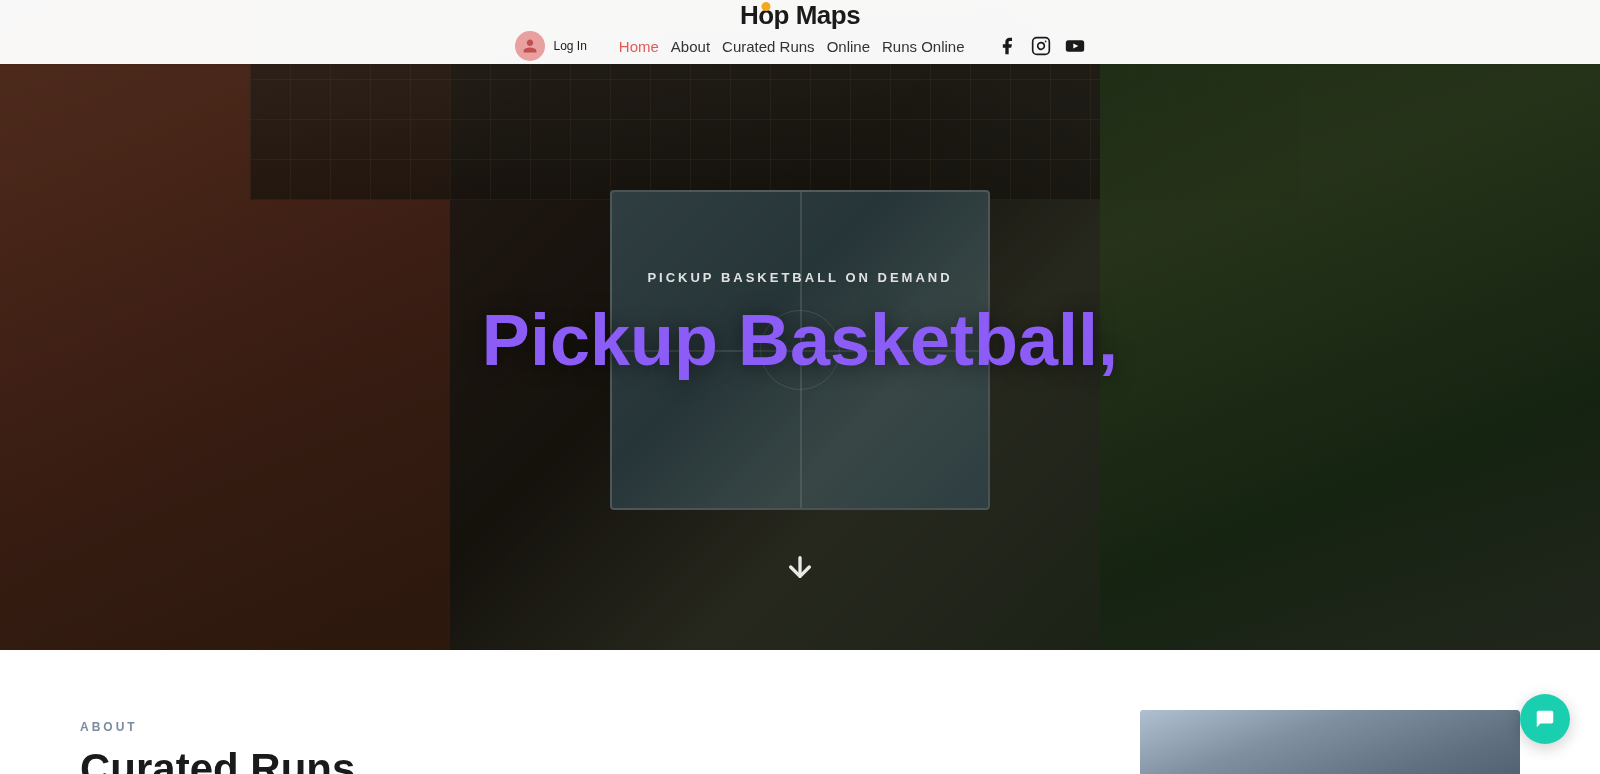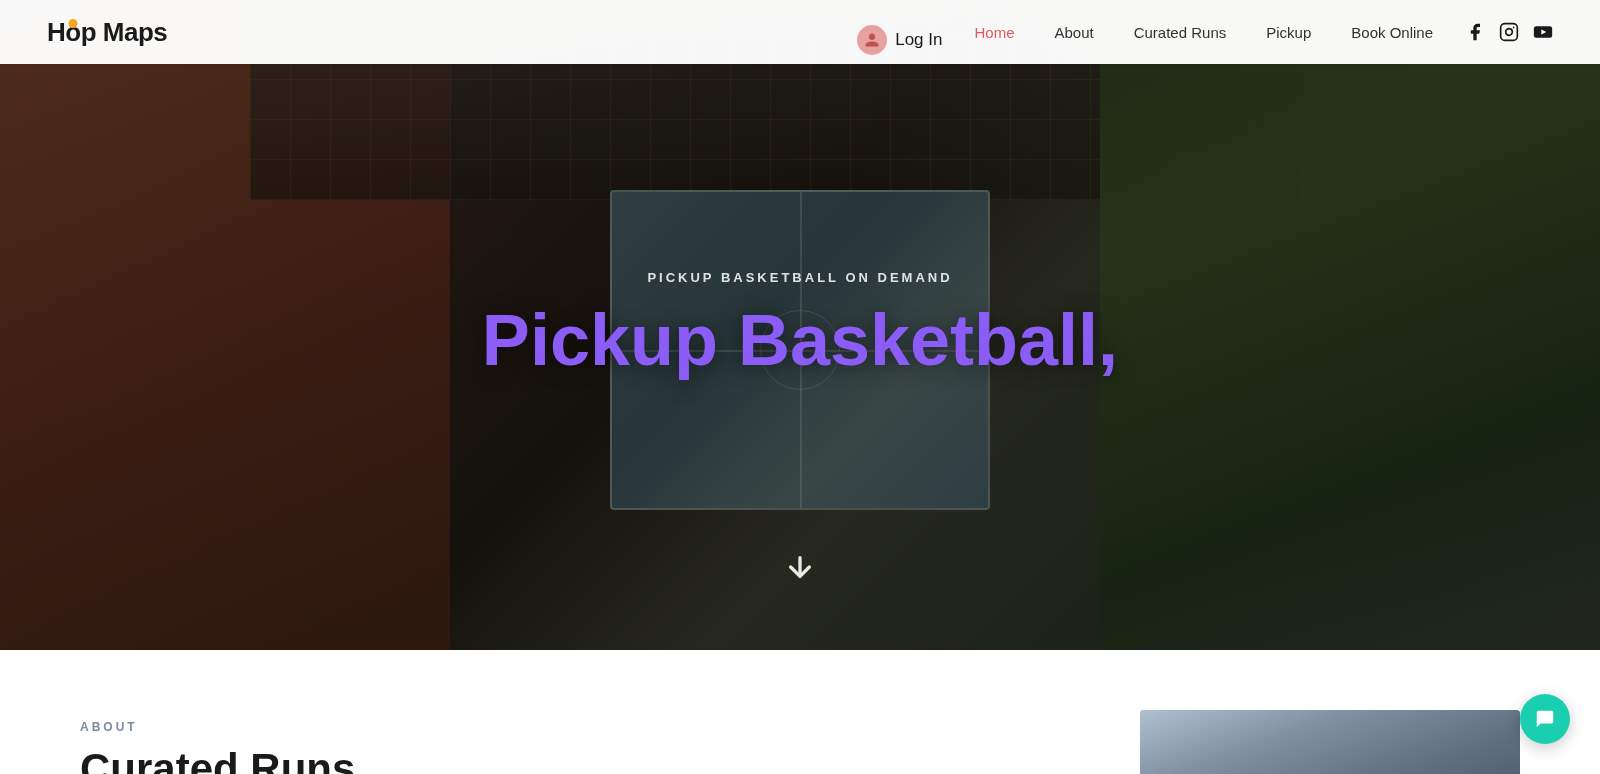--- a/index.html
+++ b/index.html
@@ -7,23 +7,24 @@
 
     
     header {
       position: absolute;
       top: 0; left: 0; right: 0;
       z-index: 100;
       background: rgba(255,255,255,0.97);
       height: 64px;
       display: flex;
       align-items: center;
-      justify-content: space-between;
+      justify-content: flex-start;
       padding: 0 47px;
       box-shadow: 0 1px 3px rgba(0,0,0,0.08);
+      flex-direction: column;
     }
     .logo-wrap {
       display: flex;
       align-items: center;
     }
     .logo-text {
       font-size: 26px;
       font-weight: 800;
       color: #1a1a1a;
       letter-spacing: -0.5px;
@@ -51,40 +52,39 @@
       align-items: center;
       gap: 32px;
     }
     .login-btn {
       display: flex;
       align-items: center;
       gap: 8px;
       background: none;
       border: none;
       cursor: pointer;
-      font-size: 17px;
+      font-size: 12px;
       color: #1a1a1a;
       font-weight: 500;
-      margin-top: 16px;
     }
     .login-icon {
       width: 30px;
       height: 30px;
       background: #e8a0a0;
       border-radius: 50%;
       display: flex;
       align-items: center;
       justify-content: center;
     }
     .login-icon svg { width: 16px; height: 16px; fill: #c05050; }
 
     nav {
       display: flex;
       align-items: center;
-      gap: 40px;
+      gap: 12px;
     }
     nav a {
       text-decoration: none;
       font-size: 15px;
       color: #333;
       font-weight: 400;
     }
     nav a.active {
       color: #e05a5a;
     }
@@ -320,22 +320,22 @@
             <path d="M12 12c2.7 0 4.8-2.1 4.8-4.8S14.7 2.4 12 2.4 7.2 4.5 7.2 7.2 9.3 12 12 12zm0 2.4c-3.2 0-9.6 1.6-9.6 4.8v2.4h19.2v-2.4c0-3.2-6.4-4.8-9.6-4.8z"></path>
           </svg>
       </span>
       <span>Log In</span>
     </button>
 
     <nav>
       <a href="#" class="active">Home</a>
       <a href="#">About</a>
       <a href="#">Curated Runs</a>
-      <a href="#">Pickup</a>
-      <a href="#">Book Online</a>
+      <a href="#">Online</a>
+      <a href="#">Runs Online</a>
     </nav>
 
     <div class="social-icons">
       <span class="social-icon">
         <svg viewBox="0 0 24 24" width="20" height="20" fill="#1a1a1a">
           <path d="M18 2h-3a5 5 0 00-5 5v3H7v4h3v8h4v-8h3l1-4h-4V7a1 1 0 011-1h3z"></path>
         </svg>
       </span>
       <span class="social-icon">
         <svg viewBox="0 0 24 24" width="20" height="20" fill="none" stroke="#1a1a1a" stroke-width="2" stroke-linecap="round" stroke-linejoin="round">

